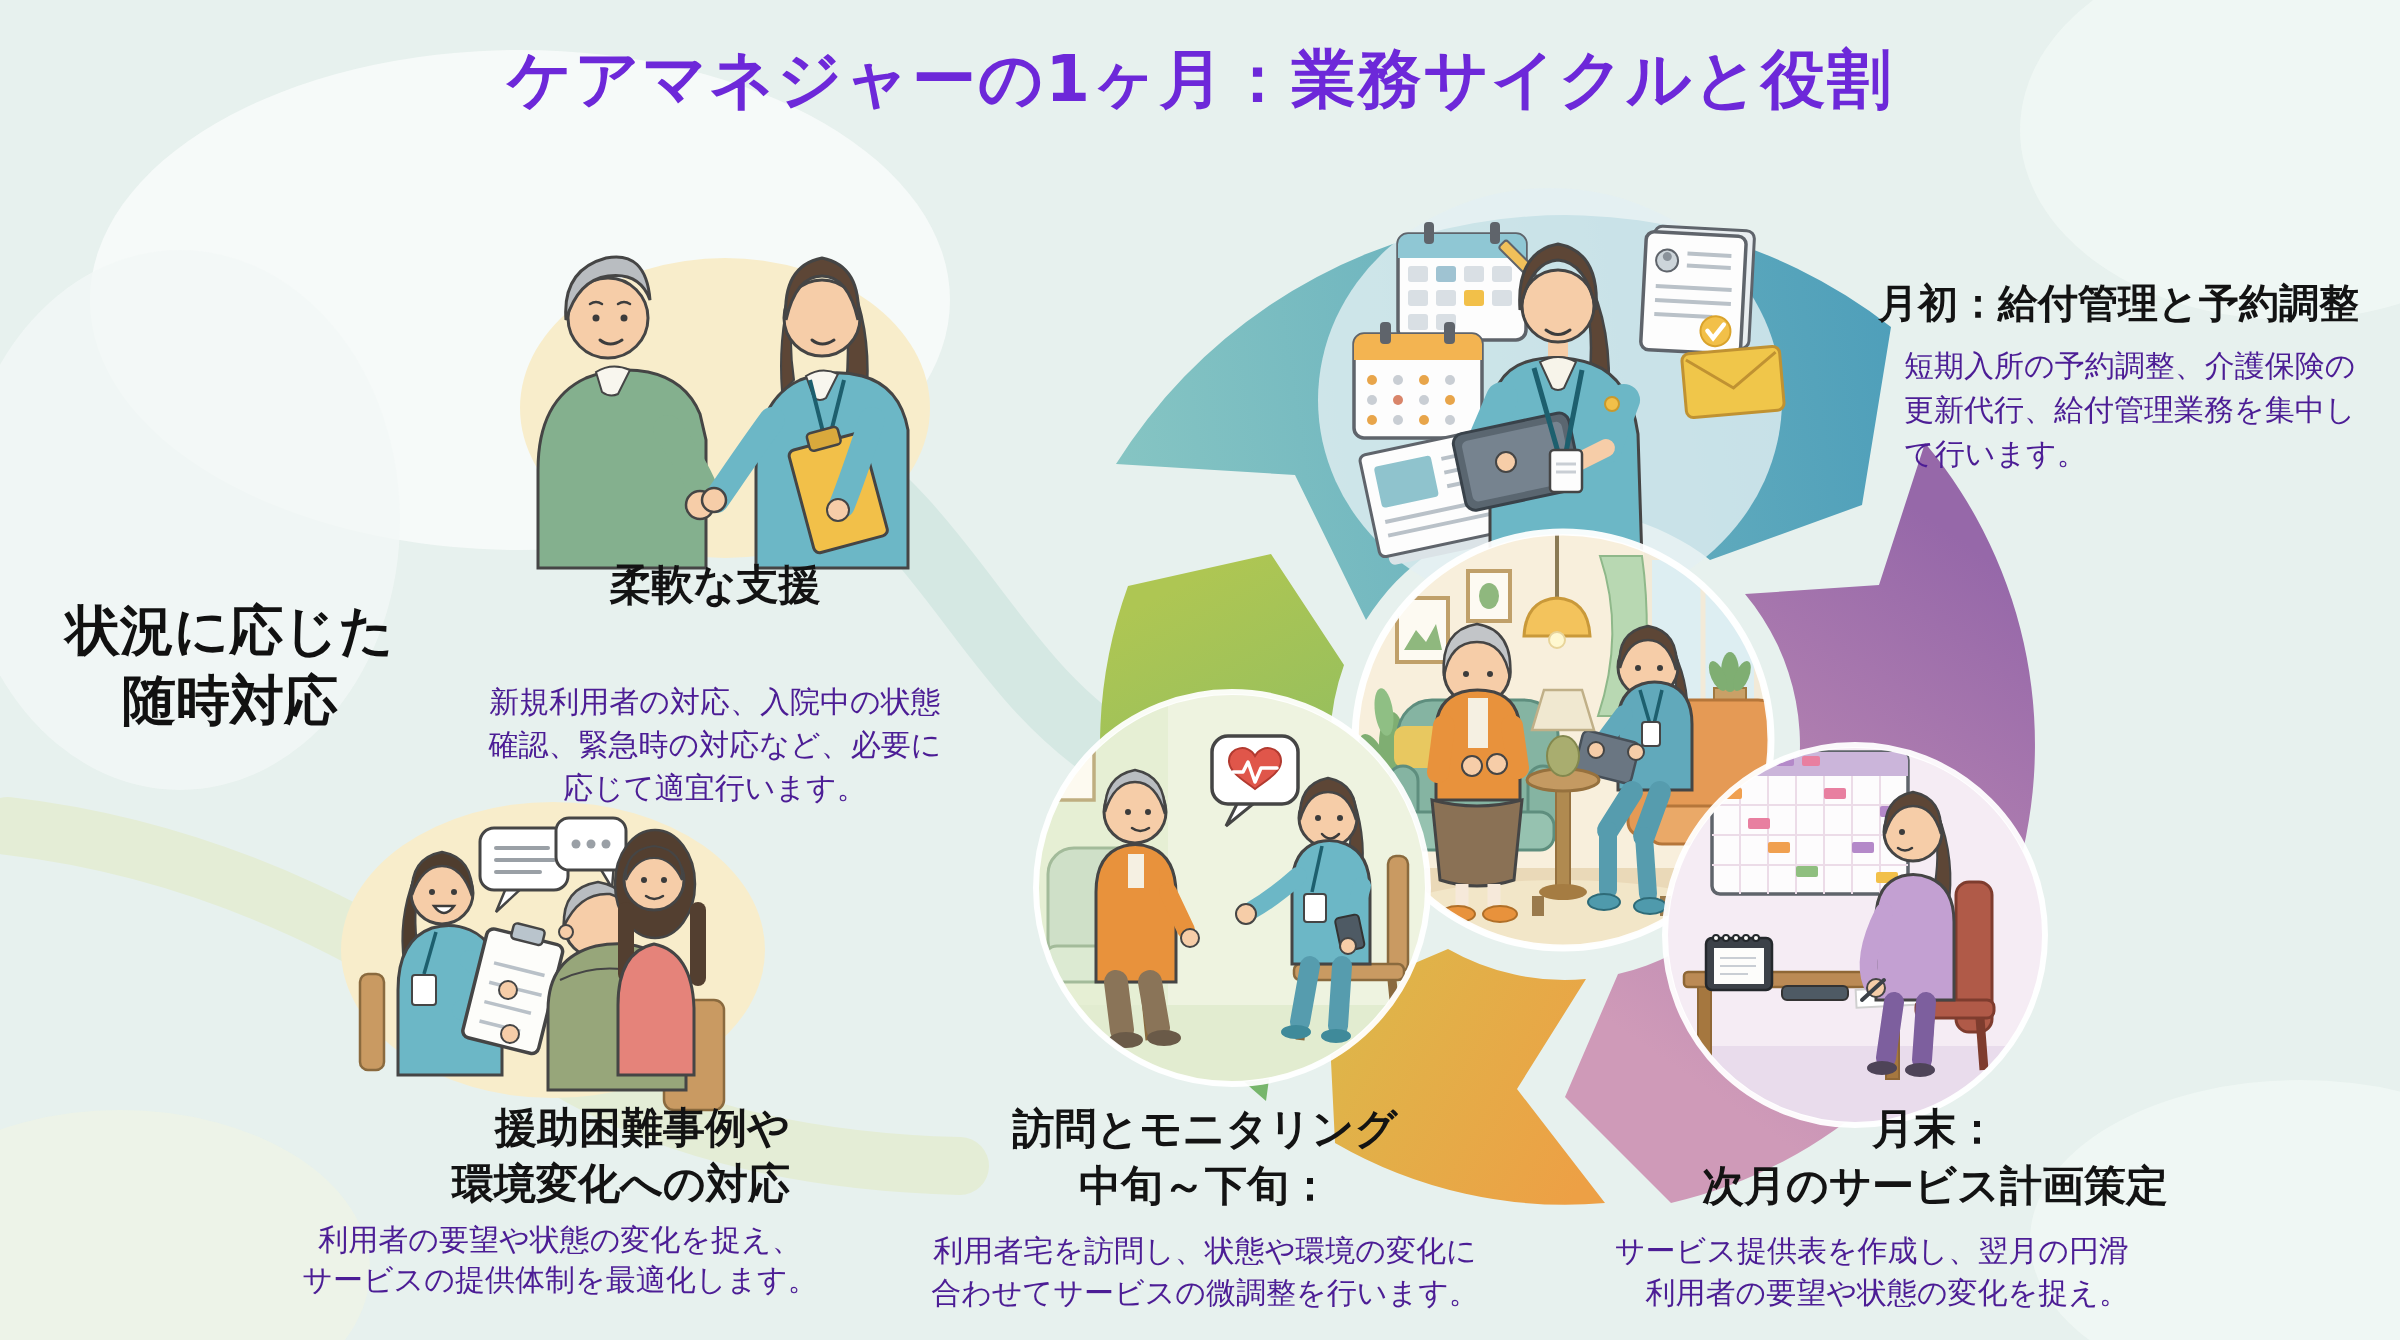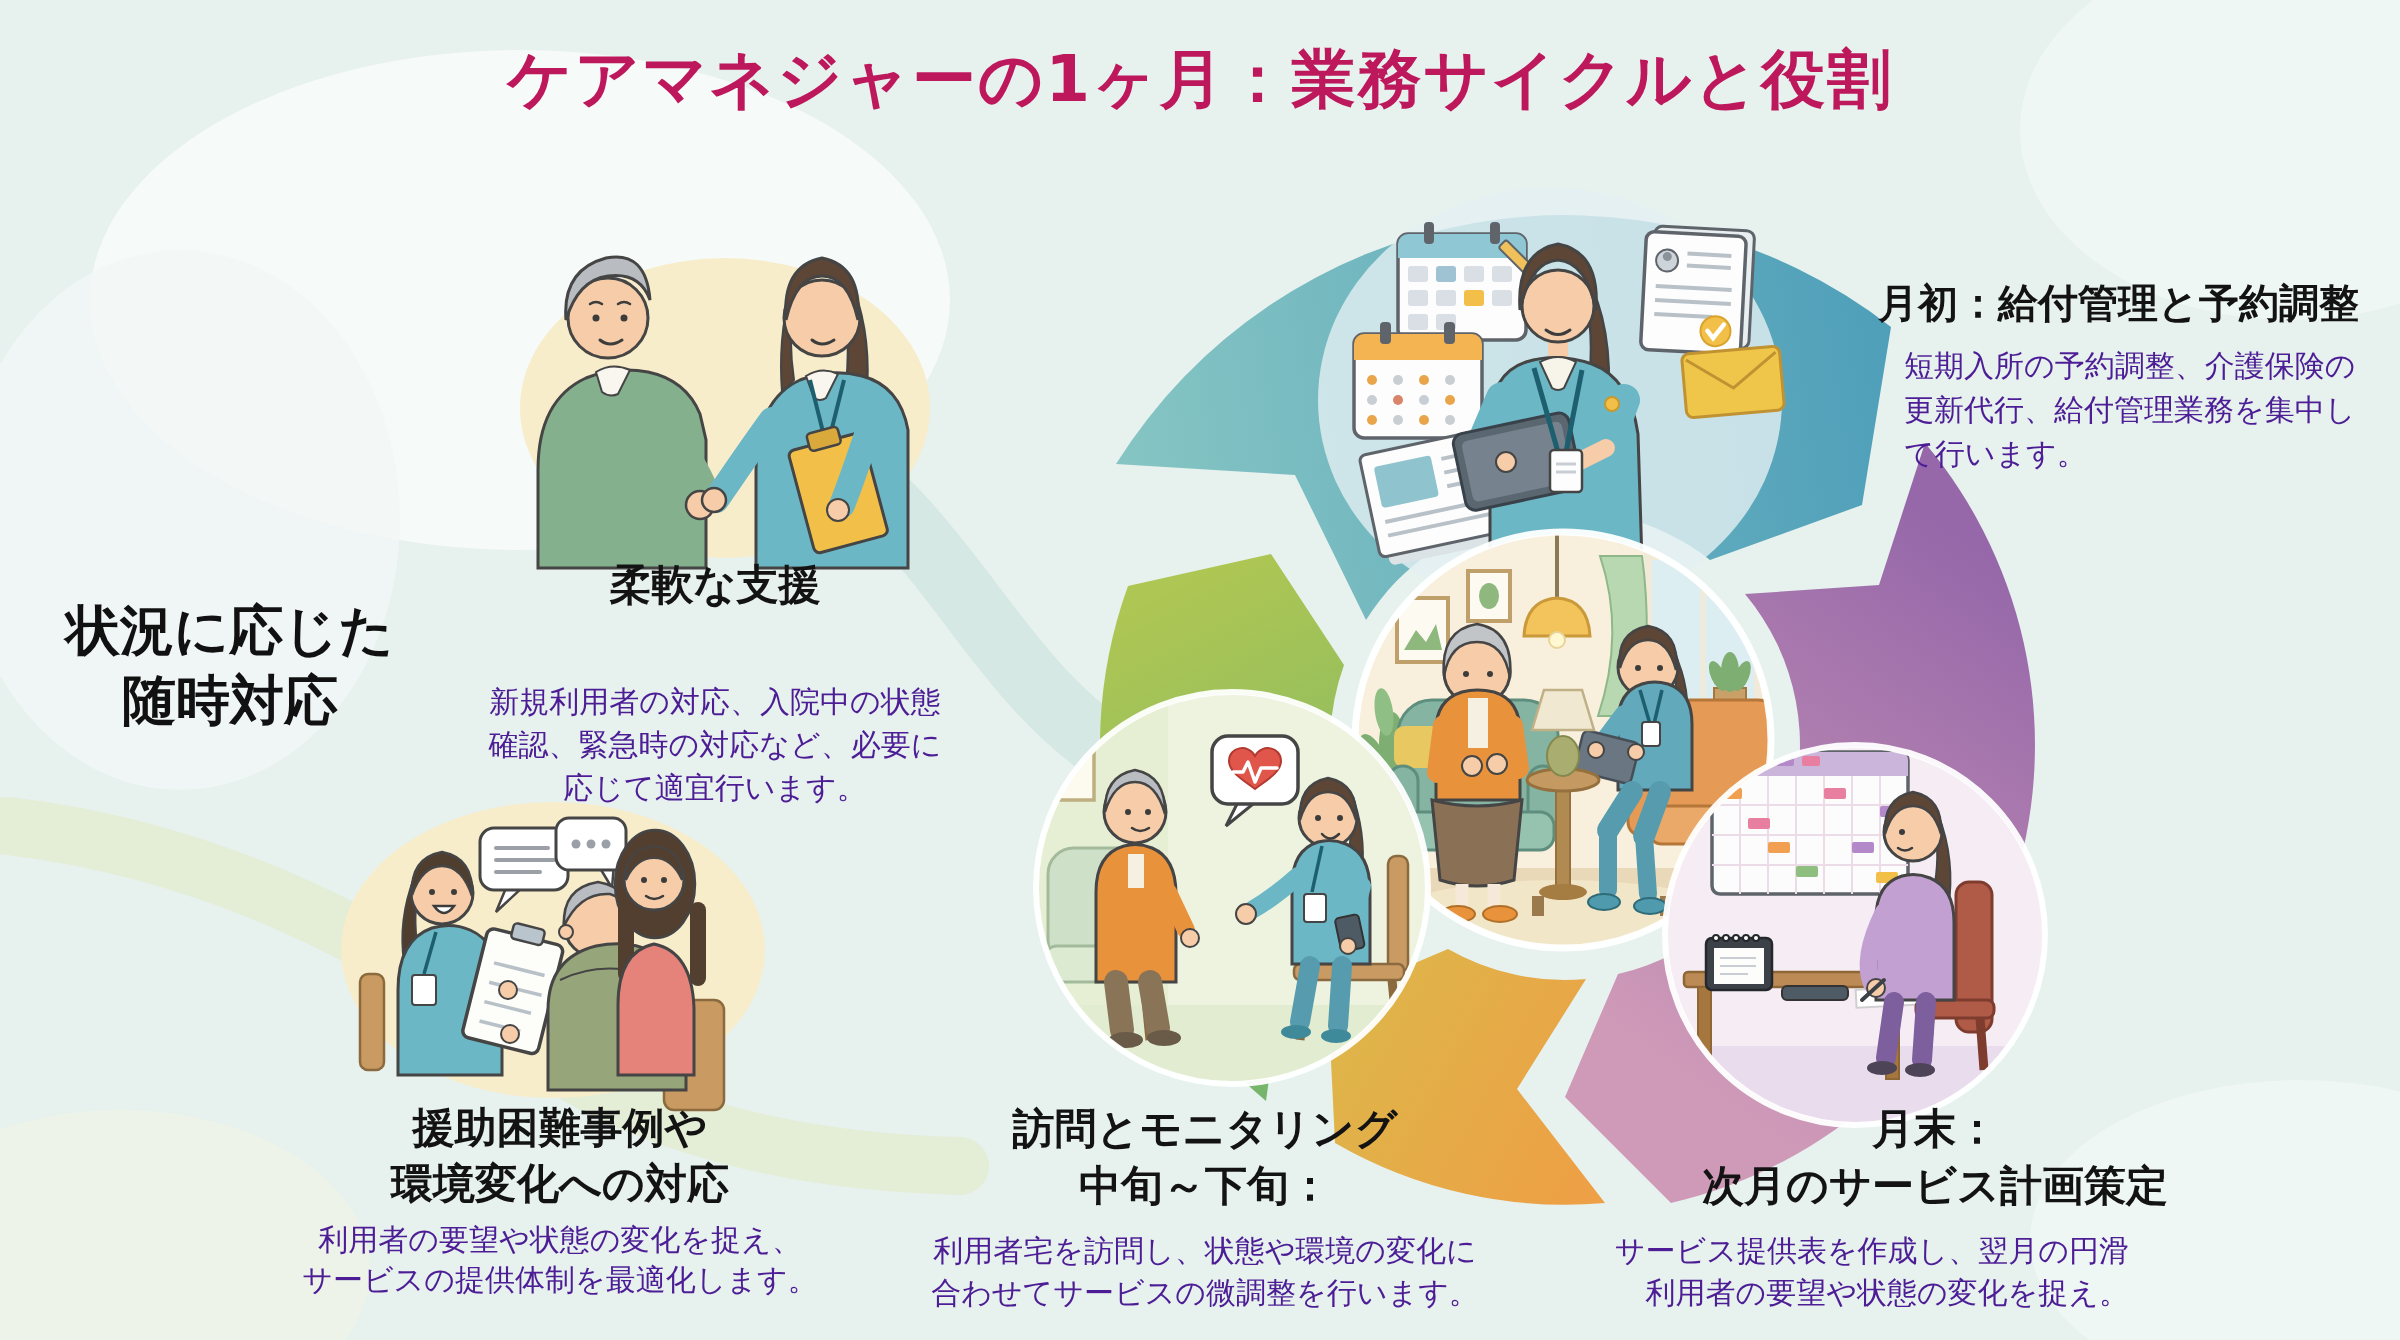--- a/index.html
+++ b/index.html
@@ -5,29 +5,29 @@
   html,body{margin:0;padding:0;background:#dfe9e6;}
   #stage{
     position:relative;width:2400px;height:1340px;overflow:hidden;
     background:#e7f1ee;
     font-family:"DejaVu Sans","Liberation Sans",sans-serif;
   }
   #artwork{position:absolute;left:0;top:0;width:2400px;height:1340px;}
   .txt{position:absolute;color:#1d2227;}
   .title{
     left:0;top:36px;width:2400px;text-align:center;
-    font-size:64px;font-weight:800;color:#be185d;letter-spacing:2px;
+    font-size:64px;font-weight:800;color:#6d28d9;letter-spacing:2px;
   }
   .head{font-weight:800;color:#131313;}
   .body{color:#4c1d95;}
   .side-note{left:30px;top:596px;width:400px;text-align:center;
     font-size:54px;line-height:70px;font-weight:800;color:#111;}
   .s1-head{left:440px;top:556px;width:550px;text-align:center;font-size:42px;line-height:57px;}
   .s1-body{left:465px;top:680px;width:500px;text-align:center;font-size:30px;line-height:43px;}
-  .s2-head{left:330px;top:1100px;width:460px;text-align:center;font-size:42px;line-height:56px;}
+  .s2-head{left:330px;top:1100px;width:460px;text-align:right;font-size:42px;line-height:56px;}
   .s2-body{left:300px;top:1220px;width:520px;text-align:center;font-size:30px;line-height:40px;}
   .ms-head{left:1878px;top:276px;font-size:40px;white-space:nowrap;}
   .ms-body{left:1904px;top:344px;font-size:30px;line-height:44px;}
   .mid-head{left:945px;top:1100px;width:520px;text-align:center;font-size:42px;line-height:57px;}
   .mid-body{left:915px;top:1230px;width:580px;text-align:center;font-size:30px;line-height:42px;}
   .end-head{left:1675px;top:1100px;width:520px;text-align:center;font-size:42px;line-height:57px;}
   .end-body{left:1589px;top:1230px;width:540px;text-align:right;font-size:30px;line-height:42px;}
 </style>
 </head>
 <body>

